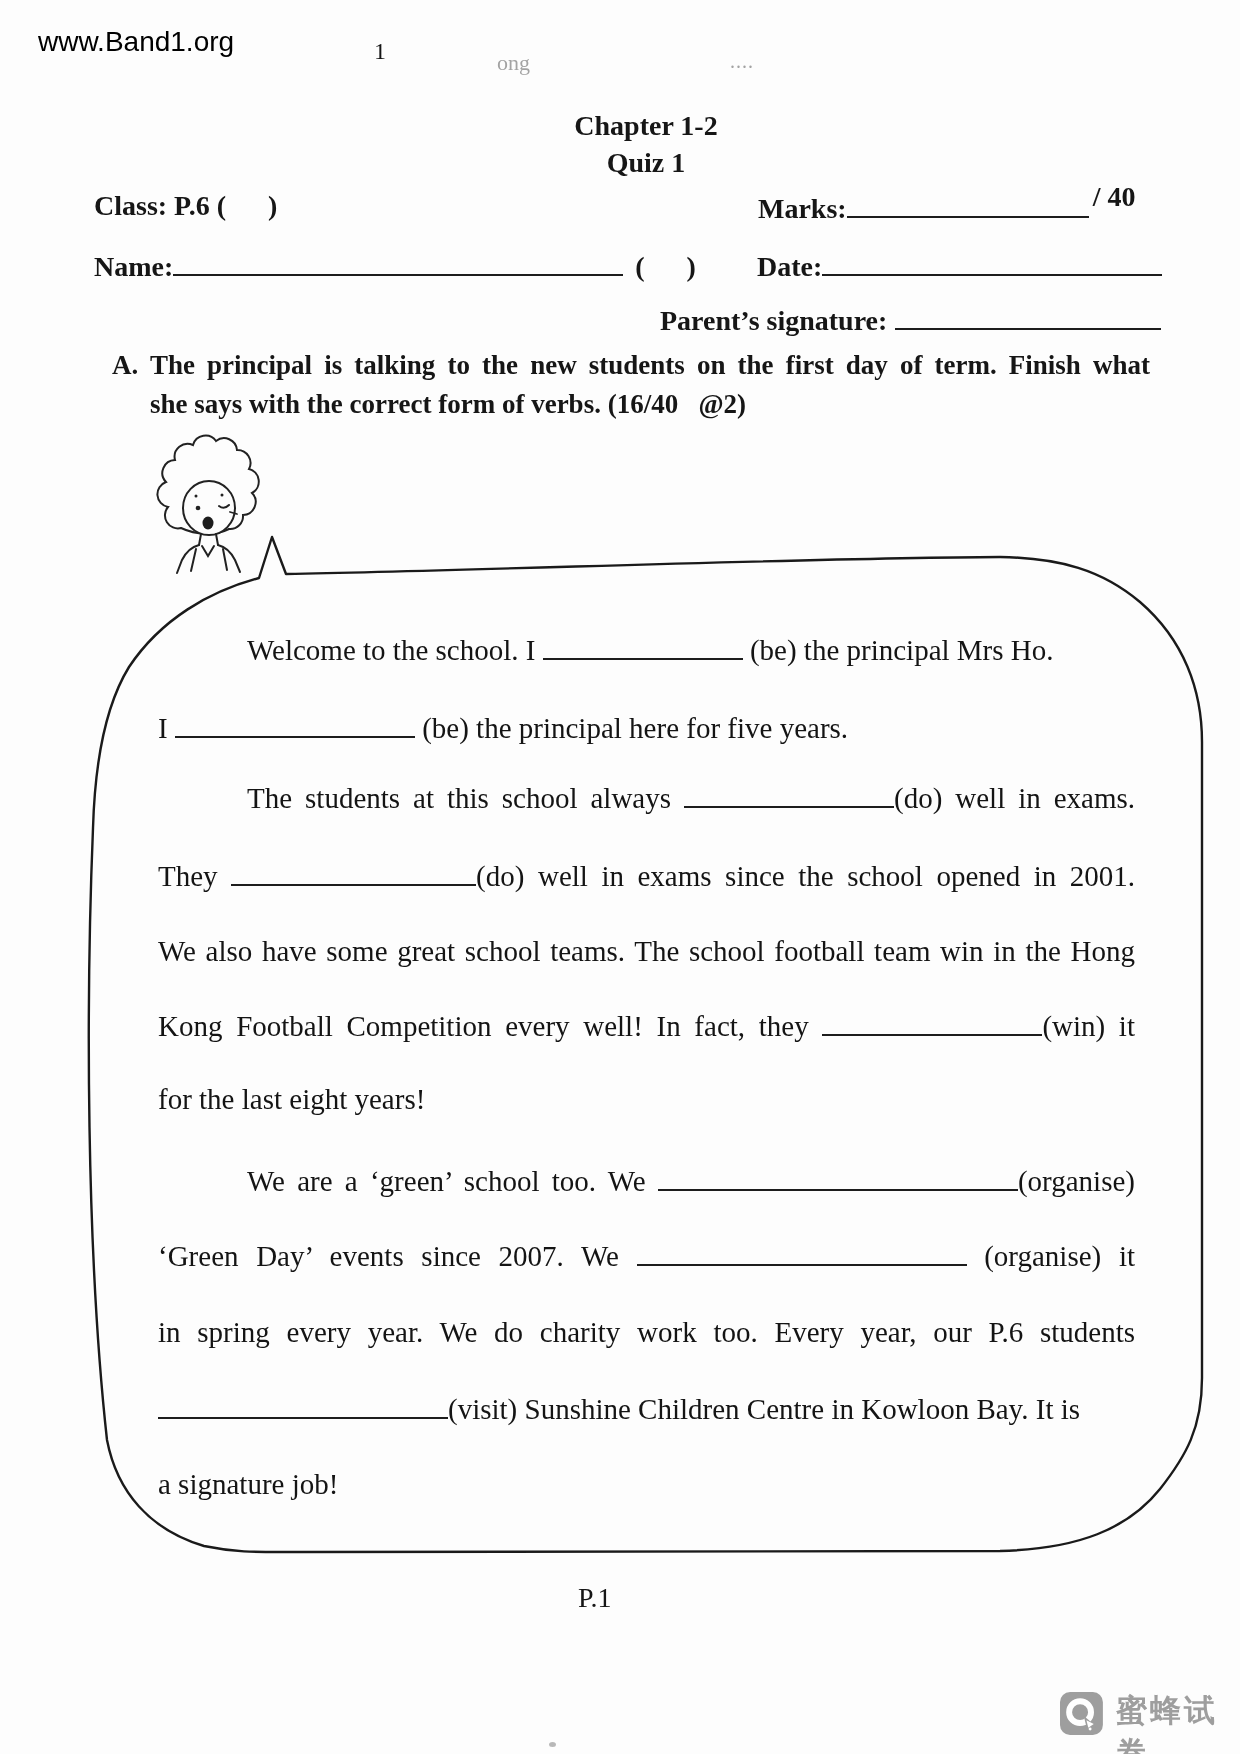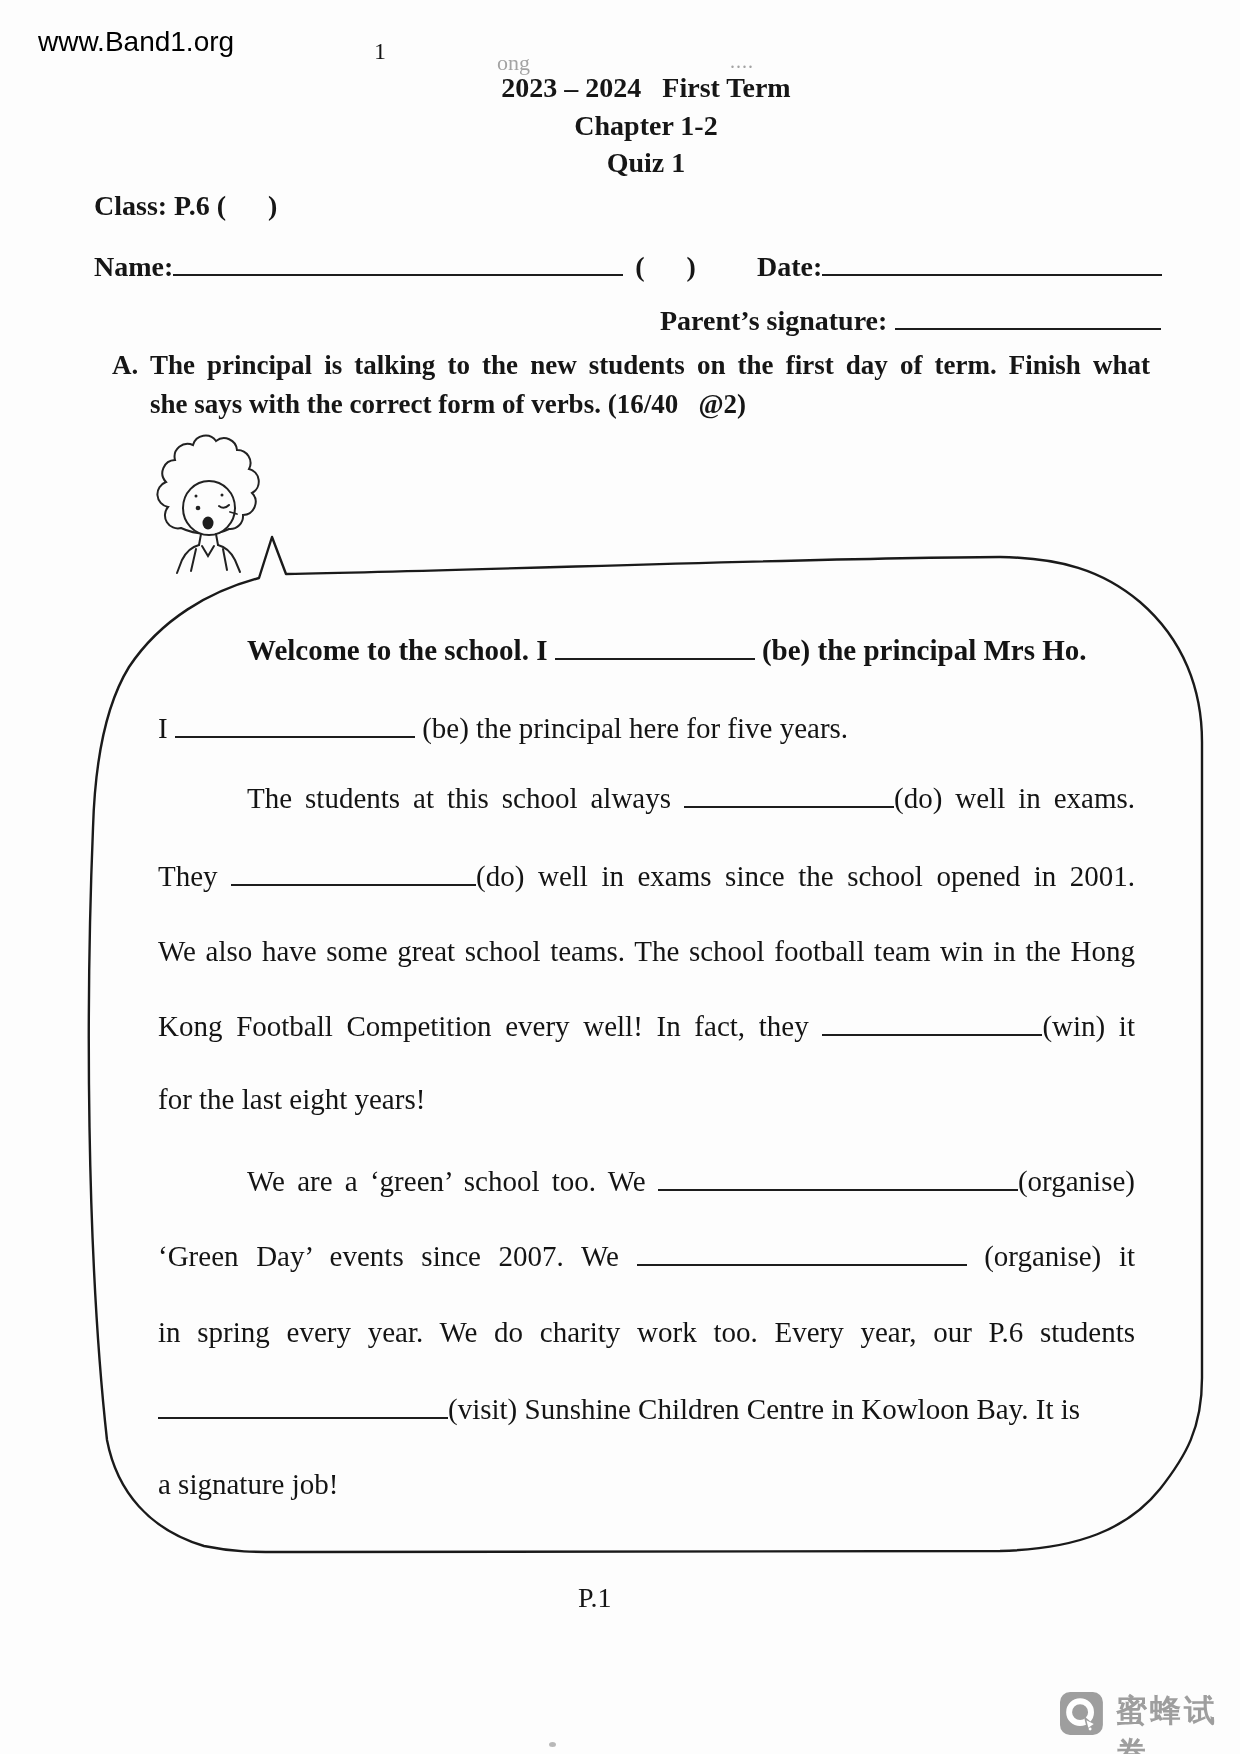--- a/index.html
+++ b/index.html
@@ -31,25 +31,27 @@
 <body>
 
 <div class="page">
 
   <div class="abs sans" style="left:38px;top:26px;font-size:28px;color:#000;">www.Band1.org</div>
 
   <div class="abs" style="left:374px;top:38px;font-size:24px;">1</div>
   <div class="abs faint" style="left:497px;top:50px;font-size:22px;">ong</div>
   <div class="abs faint" style="left:730px;top:50px;font-size:20px;letter-spacing:1px;">....</div>
 
-  <div class="abs b h28 pre" style="left:346px;top:72px;width:600px;text-align:center;">2023 – 2024   First Term</div>
   <div class="abs b h28" style="left:346px;top:110px;width:600px;text-align:center;">Chapter 1-2</div>
   <div class="abs b h28" style="left:346px;top:147px;width:600px;text-align:center;">Quiz 1</div>
 
   <div class="abs b h28 pre" style="left:94px;top:190px;">Class: P.6 (      )</div>
+  <div class="abs h28" style="left:758px;top:190px;">
+    <span class="b">Marks:</span><span class="uline" style="width:242px;"></span><span class="b raise">/ 40</span>
+  </div>
 
   <div class="abs h28" style="left:94px;top:248px;">
     <span class="b">Name:</span><span class="uline" style="width:450px;"></span><span class="b pre" style="margin-left:12px;">(      )</span>
   </div>
   <div class="abs h28" style="left:757px;top:248px;">
     <span class="b">Date:</span><span class="uline" style="width:340px;"></span>
   </div>
 
   <div class="abs h28" style="left:660px;top:302px;">
     <span class="b">Parent’s signature:</span><span class="uline" style="width:266px;margin-left:8px;"></span>
@@ -92,21 +94,21 @@
         <path d="M 199 545 C 191 547 186 552 182 560 L 177 573"></path>
         <path d="M 218 545 C 226 547 231 552 235 560 L 240 572"></path>
         <path d="M 196 549 L 191 571"></path>
         <path d="M 223 549 L 227 570"></path>
         <path d="M 202 546 L 208 556 L 214 546"></path>
       </g>
     </g>
   </svg>
 
   <div>
-      <div class="pline" style="top: 634px; left: 247px; font-weight: bold;"><span>Welcome to the school. I </span><span class="blank" style="width: 200px;"></span><span> (be) the principal Mrs Ho.</span></div>
+      <div class="pline" style="top: 634px; left: 247px;"><span>Welcome to the school. I </span><span class="blank" style="width: 200px;"></span><span> (be) the principal Mrs Ho.</span></div>
       <div class="pline" style="top: 712px; left: 158px;"><span>I </span><span class="blank" style="width: 240px;"></span><span> (be) the principal here for five years.</span></div>
       <div class="pline just" style="top: 782px; left: 247px; width: 888px;"><span>The students at this school always </span><span class="blank" style="width: 210px;"></span><span>(do) well in exams.</span></div>
       <div class="pline just" style="top: 860px; left: 158px; width: 977px;"><span>They </span><span class="blank" style="width: 245px;"></span><span>(do) well in exams since the school opened in 2001.</span></div>
       <div class="pline just" style="top: 935px; left: 158px; width: 977px;"><span>We also have some great school teams. The school football team win in the Hong</span></div>
       <div class="pline just" style="top: 1010px; left: 158px; width: 977px;"><span>Kong Football Competition every well! In fact, they </span><span class="blank" style="width: 220px;"></span><span>(win) it</span></div>
       <div class="pline" style="top: 1083px; left: 158px;"><span>for the last eight years!</span></div>
       <div class="pline just" style="top: 1165px; left: 247px; width: 888px;"><span>We are a ‘green’ school too. We </span><span class="blank" style="width: 360px;"></span><span>(organise)</span></div>
       <div class="pline just" style="top: 1240px; left: 158px; width: 977px;"><span>‘Green Day’ events since 2007. We </span><span class="blank" style="width: 330px;"></span><span> (organise) it</span></div>
       <div class="pline just" style="top: 1316px; left: 158px; width: 977px;"><span>in spring every year. We do charity work too. Every year, our P.6 students</span></div>
       <div class="pline" style="top: 1393px; left: 158px;"><span class="blank" style="width: 290px;"></span><span>(visit) Sunshine Children Centre in Kowloon Bay. It is</span></div>

